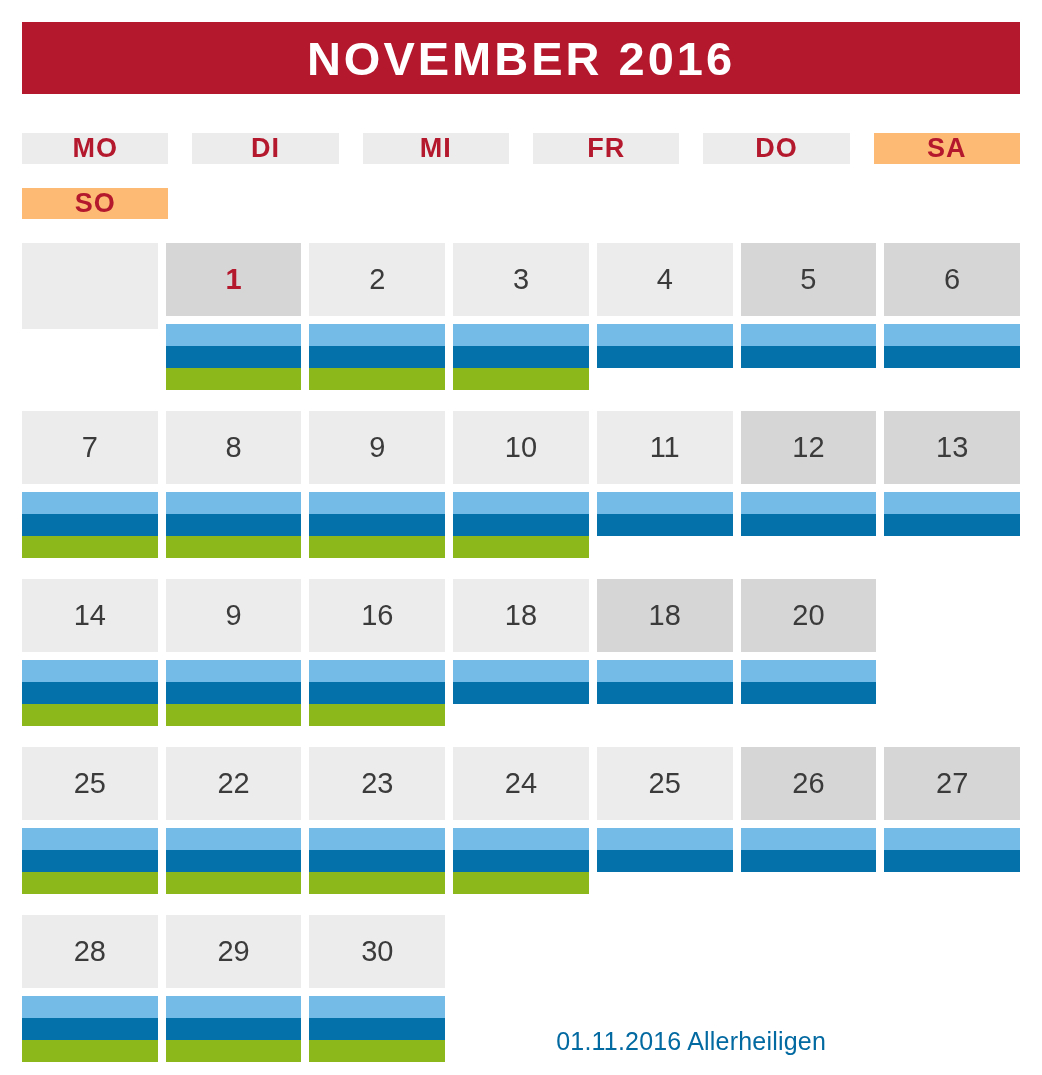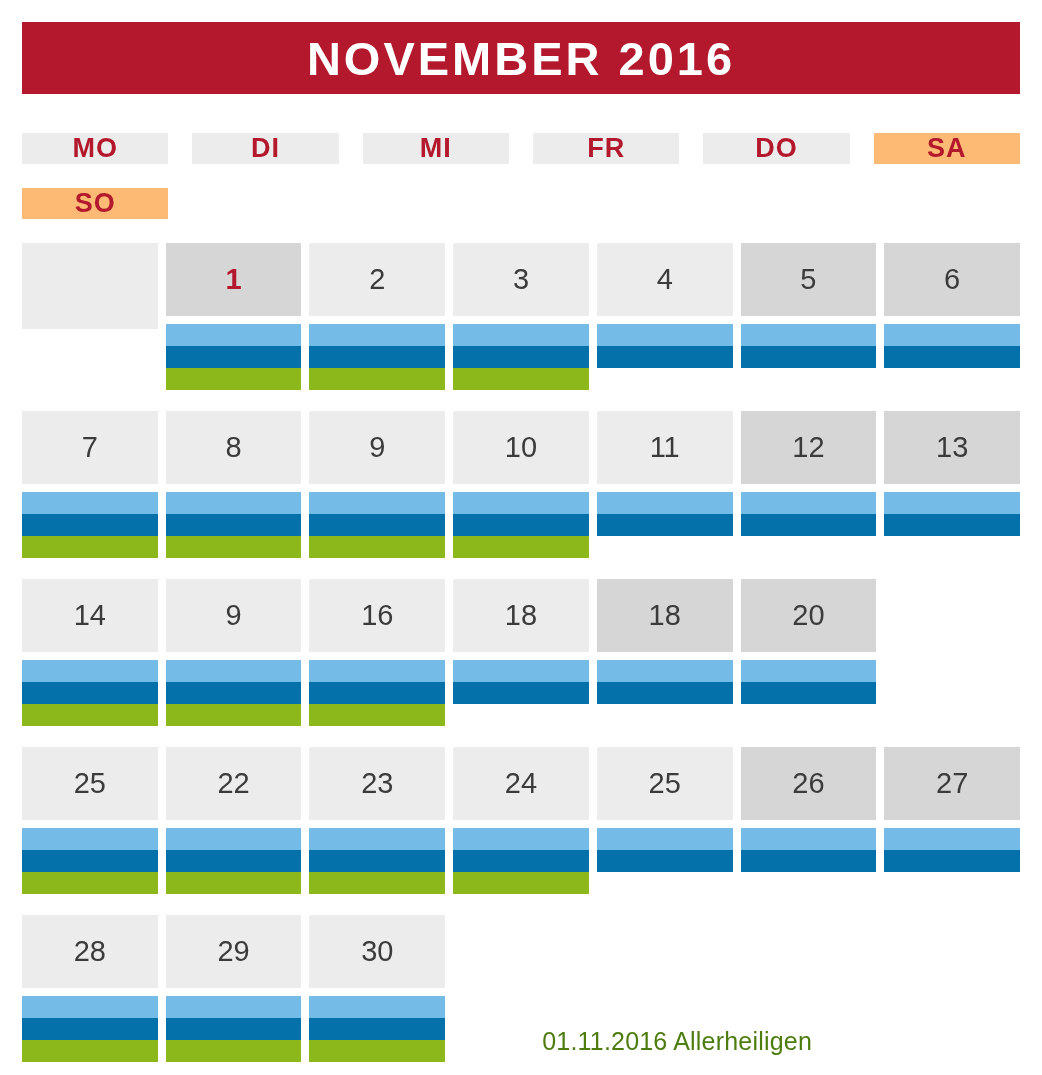--- a/index.html
+++ b/index.html
@@ -117,24 +117,24 @@
     height: 22px;
   }
   .bar.light-blue { background: #74bbe8; }
   .bar.dark-blue  { background: #0571ab; }
   .bar.green      { background: #8cb81c; }
   .bar.none       { background: transparent; }
 
   
   .footer-note {
     position: absolute;
-    right: 22px;
+    right: 8px;
     bottom: 19px;
     font-size: 25px;
-    color: #4d7c0f;
+    color: #0369a1;
     letter-spacing: 0.2px;
   }
 </style>
 </head>
 <body>
 
 <div class="page">
 
   <div class="title-bar">
     <div class="title-text">NOVEMBER 2016</div>

